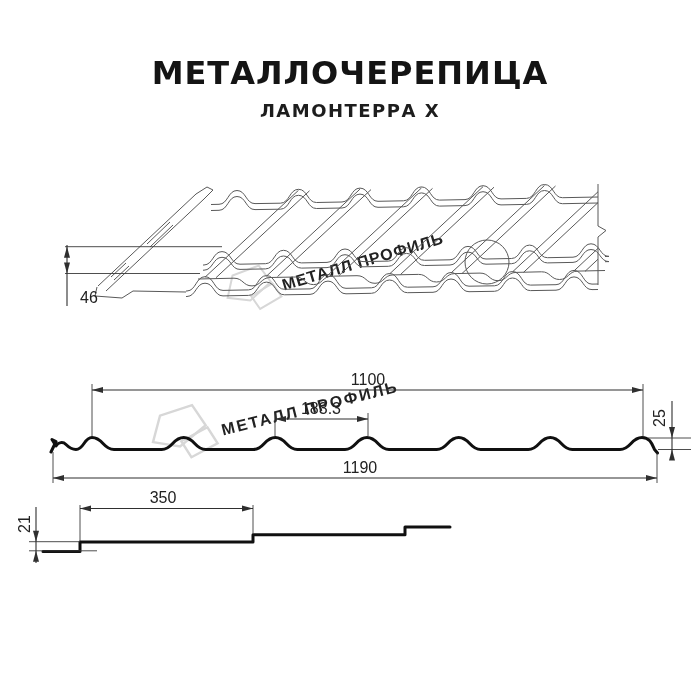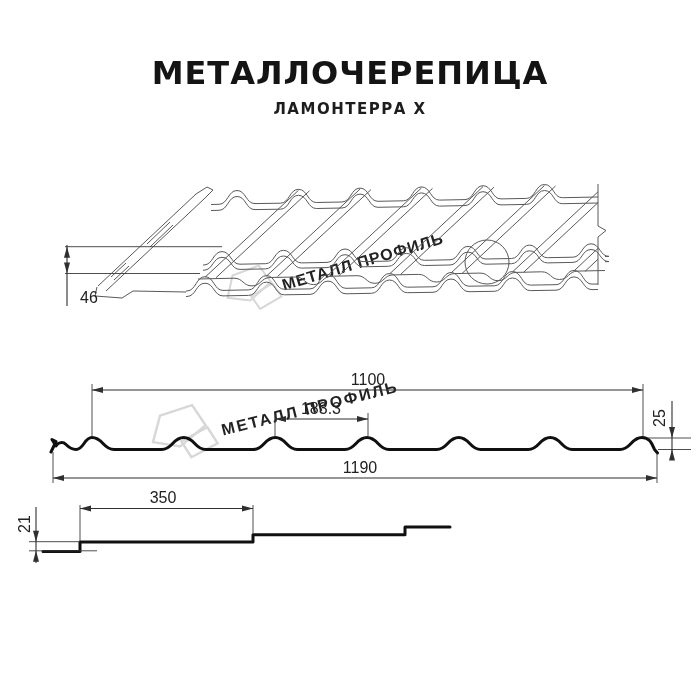--- a/index.html
+++ b/index.html
@@ -1,21 +1,21 @@
 <!DOCTYPE html>
 <html><head>
 <meta charset="utf-8">
 <style>
   html,body{margin:0;padding:0;background:#ffffff;}
   #stage{position:relative;width:700px;height:700px;background:#ffffff;overflow:hidden;
          font-family:"DejaVu Sans","Liberation Sans",sans-serif;}
   .title{position:absolute;left:0;top:54px;width:700px;text-align:center;
          font-size:32px;font-weight:bold;letter-spacing:1px;color:#141414;}
   .subtitle{position:absolute;left:0;top:100px;width:700px;text-align:center;
-         font-size:15px;font-weight:600;letter-spacing:1.5px;color:#1d1d1d;}
+         font-size:18px;font-weight:600;letter-spacing:1.5px;color:#1d1d1d;}
   svg{position:absolute;left:0;top:0;}
   svg text{font-family:"Liberation Sans","DejaVu Sans",sans-serif;font-size:16px;fill:#222222;}
   .thin  {stroke:#595959;stroke-width:1;fill:none;}
   .dimln {stroke:#2f2f2f;stroke-width:1.1;fill:none;}
   .extln {stroke:#3a3a3a;stroke-width:0.9;fill:none;}
   .prof  {stroke:#101010;stroke-width:3;fill:none;stroke-linejoin:round;stroke-linecap:round;}
   .arr   {fill:#2f2f2f;stroke:none;}
   .wm    {stroke-width:2;fill:none;}
 </style>
 </head>

